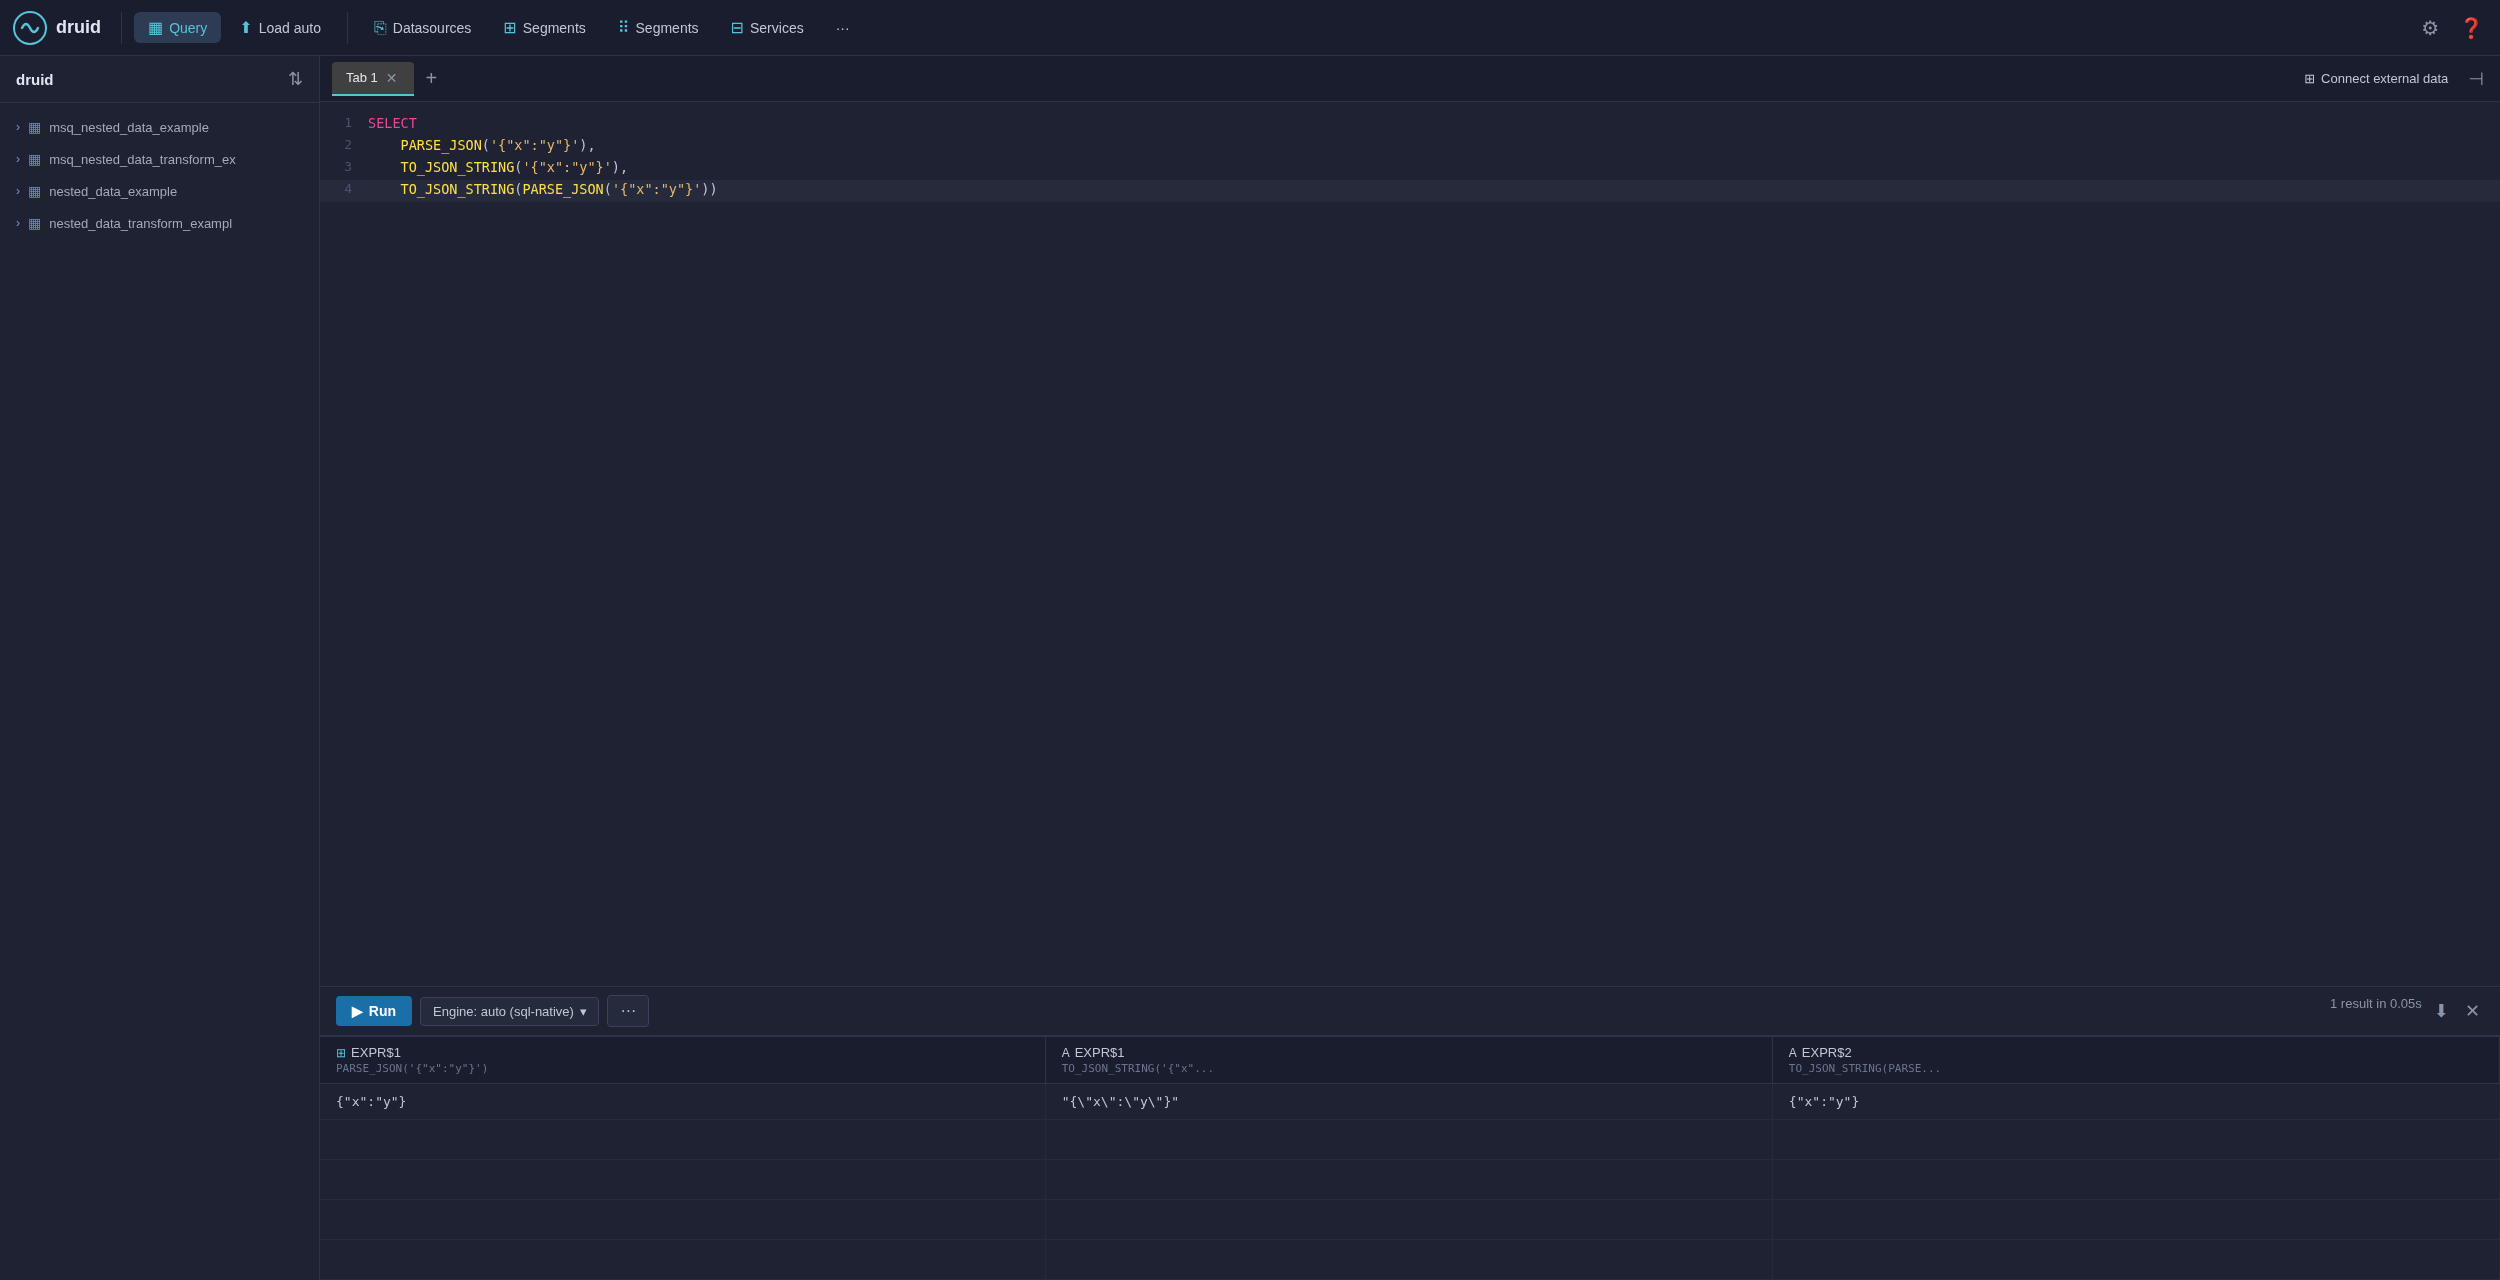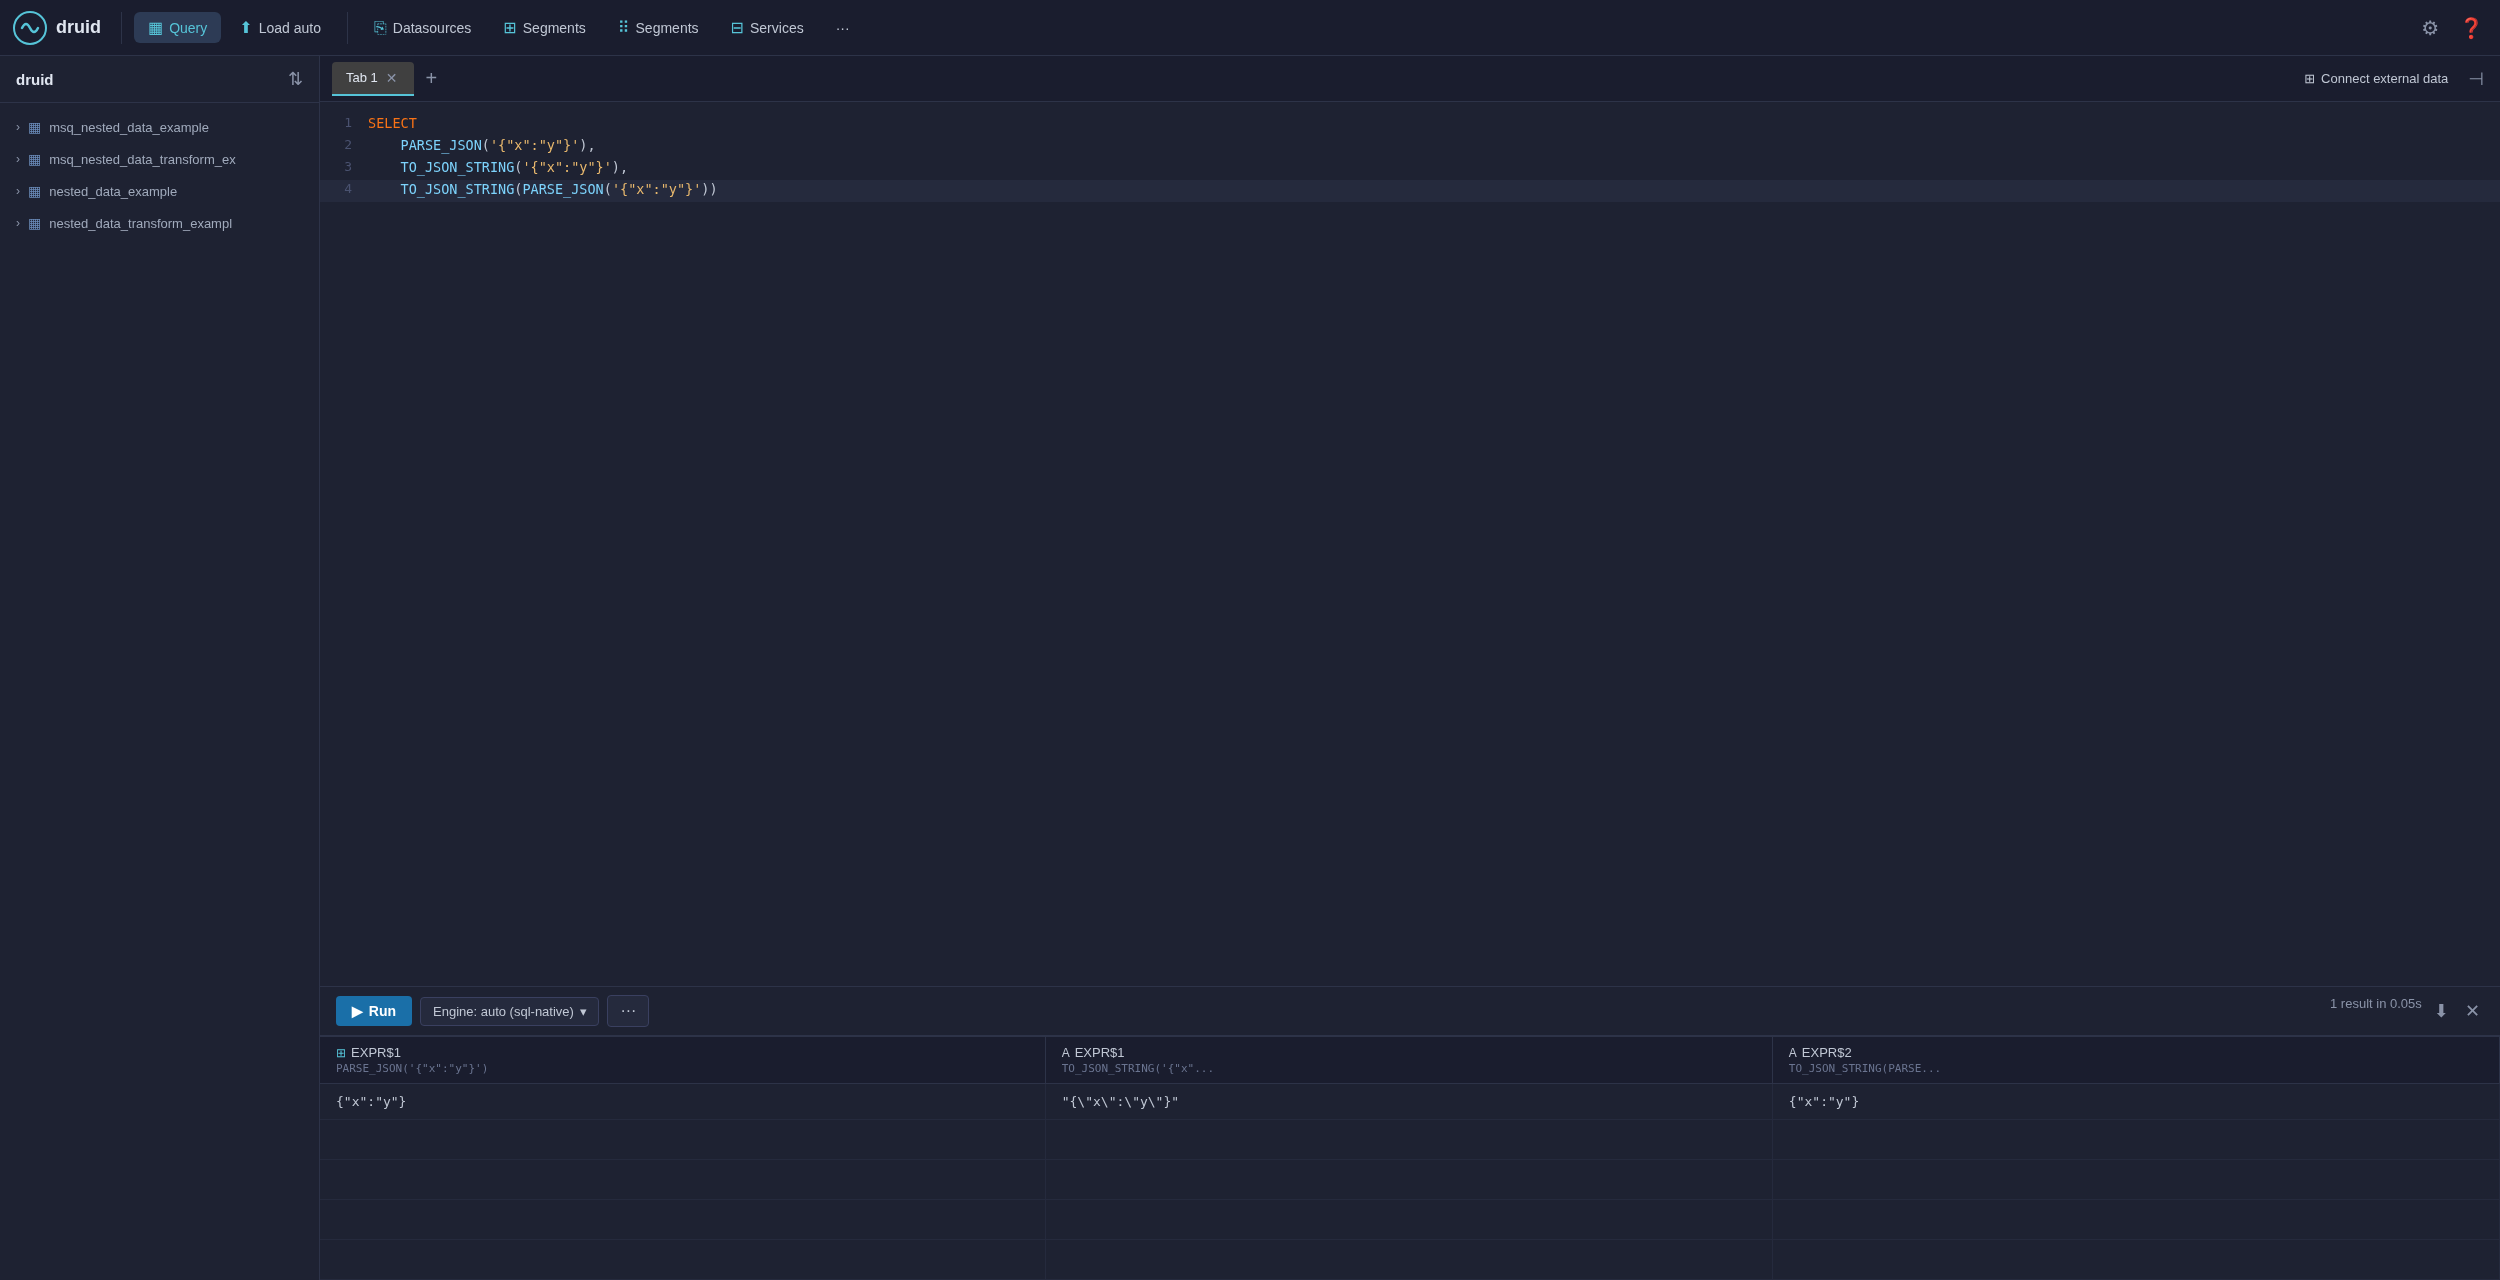--- a/index.html
+++ b/index.html
@@ -227,22 +227,22 @@
       padding-right: 16px;
       color: #4a5270;
       font-size: 13px;
       user-select: none;
     }
     .line-content {
       flex: 1;
       white-space: pre;
       color: #c0c7d4;
     }
-    .kw { color: #f97316; }
-    .fn { color: #7dd3fc; }
+    .kw { color: #ec4899; }
+    .fn { color: #fde047; }
     .str { color: #e8b86d; }
     .punc { color: #c0c7d4; }
 
     
     .query-toolbar {
       display: flex;
       align-items: center;
       gap: 8px;
       padding: 8px 16px;
       border-top: 1px solid #2d3348;

